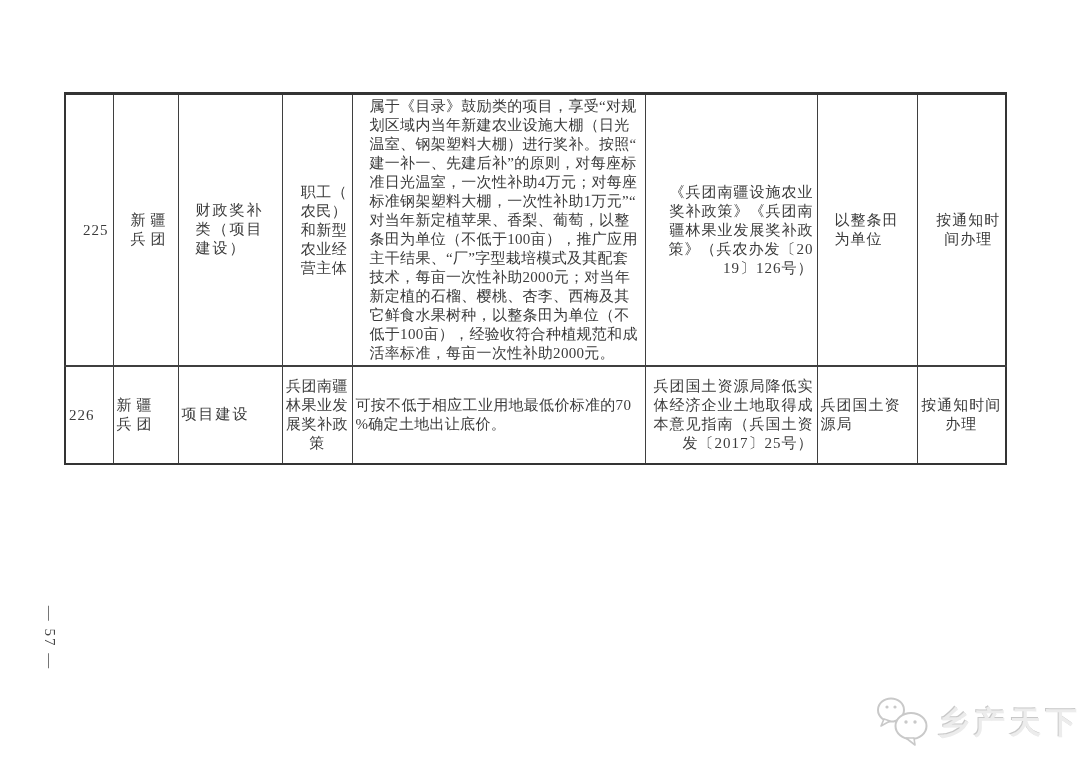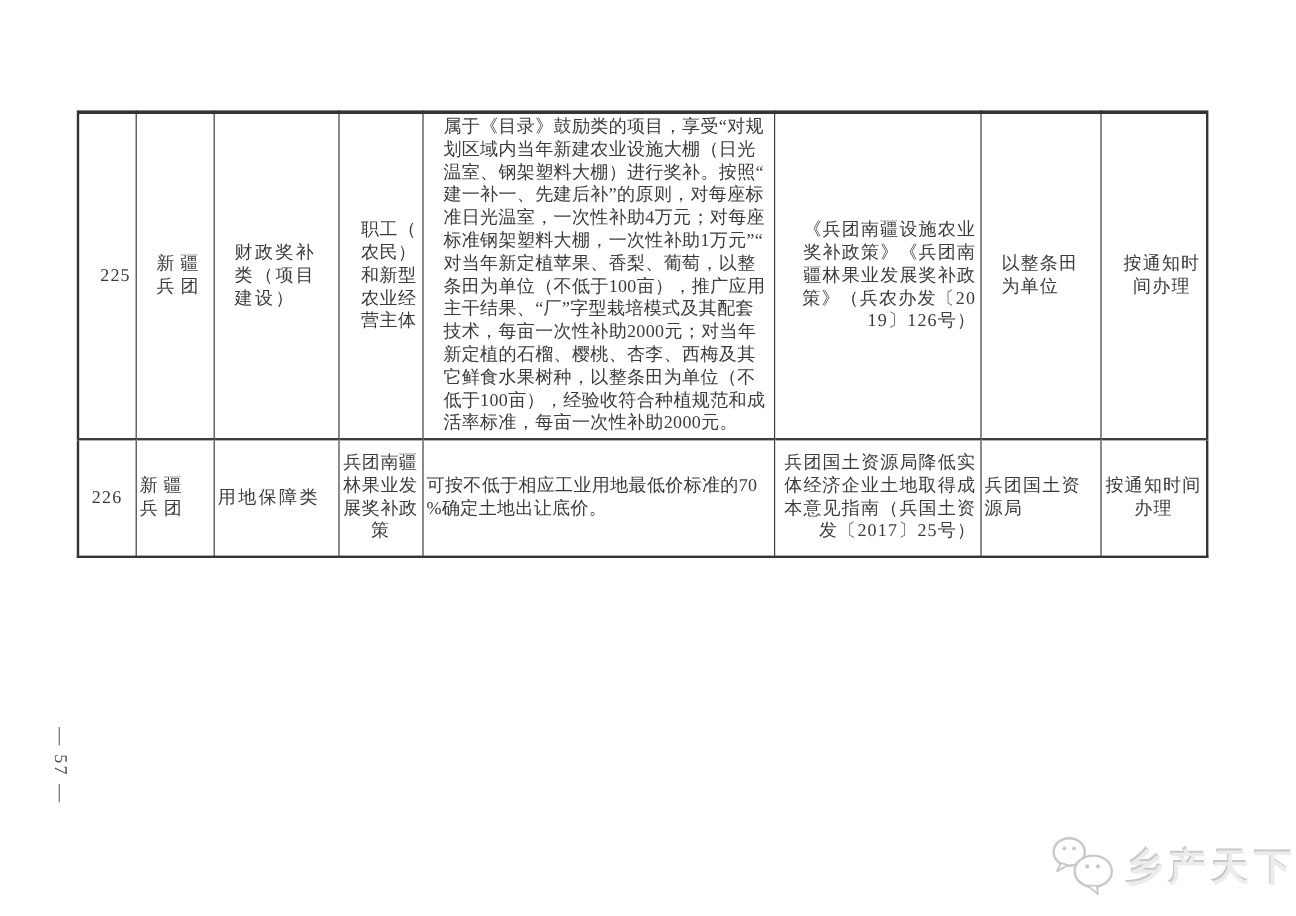--- a/index.html
+++ b/index.html
@@ -28,21 +28,21 @@
     word-break:break-all;
     line-break:anywhere;
     font-size:15px;
     line-height:19px;
     color:#3b3b3b;
     padding:2px 3px;
   }
   tr.row-225 td{height:213px;border-bottom-width:2px;padding-left:17px;}
   tr.row-226 td{height:92px;}
 
-  td.c-seq{text-align:center;letter-spacing:1px;margin-left:41px;}
+  td.c-seq{text-align:left;letter-spacing:1px;margin-left:41px;}
   td.c-region{text-align:left;letter-spacing:5px;line-height:21px;padding:2px 9px;}
   td.c-category{letter-spacing:2px;line-height:21px;padding:2px 5px;font-family:Liberation Mono, monospace;}
   td.c-target{text-align:center;letter-spacing:0.5px;line-height:19px;padding:2px 2px;}
   td.c-policy{text-align:left;font-size:14px;letter-spacing:0.3px;line-height:16.4px;padding:1px 4px;}
   td.c-basis{text-align:right;letter-spacing:1px;line-height:20px;padding:2px 4px;}
   td.c-dept{text-align:left;font-size:14.5px;letter-spacing:1px;line-height:20px;padding:2px 3px;}
   td.c-time{text-align:center;font-size:14.5px;letter-spacing:1px;line-height:20px;padding:2px 4px;}
 
   
   .page-number{
@@ -101,21 +101,21 @@
         <td class="c-category">财政奖补类（项目建设）</td>
         <td class="c-target">职工（农民）和新型农业经营主体</td>
         <td class="c-policy">属于《目录》鼓励类的项目，享受“对规划区域内当年新建农业设施大棚（日光温室、钢架塑料大棚）进行奖补。按照“建一补一、先建后补”的原则，对每座标准日光温室，一次性补助4万元；对每座标准钢架塑料大棚，一次性补助1万元”“对当年新定植苹果、香梨、葡萄，以整条田为单位（不低于100亩），推广应用主干结果、“厂”字型栽培模式及其配套技术，每亩一次性补助2000元；对当年新定植的石榴、樱桃、杏李、西梅及其它鲜食水果树种，以整条田为单位（不低于100亩），经验收符合种植规范和成活率标准，每亩一次性补助2000元。</td>
         <td class="c-basis">《兵团南疆设施农业奖补政策》《兵团南疆林果业发展奖补政策》（兵农办发〔2019〕126号）</td>
         <td class="c-dept">以整条田为单位</td>
         <td class="c-time">按通知时间办理</td>
       </tr>
       <tr class="row-226">
         <td class="c-seq">226</td>
         <td class="c-region">新疆兵团</td>
-        <td class="c-category">用地保障类</td>
+        <td class="c-category">项目建设</td>
         <td class="c-target">兵团南疆林果业发展奖补政策</td>
         <td class="c-policy">可按不低于相应工业用地最低价标准的70%确定土地出让底价。</td>
         <td class="c-basis">兵团国土资源局降低实体经济企业土地取得成本意见指南（兵国土资发〔2017〕25号）</td>
         <td class="c-dept">兵团国土资源局</td>
         <td class="c-time">按通知时间办理</td>
       </tr>
     </tbody>
   </table>
 
   <div class="watermark">

